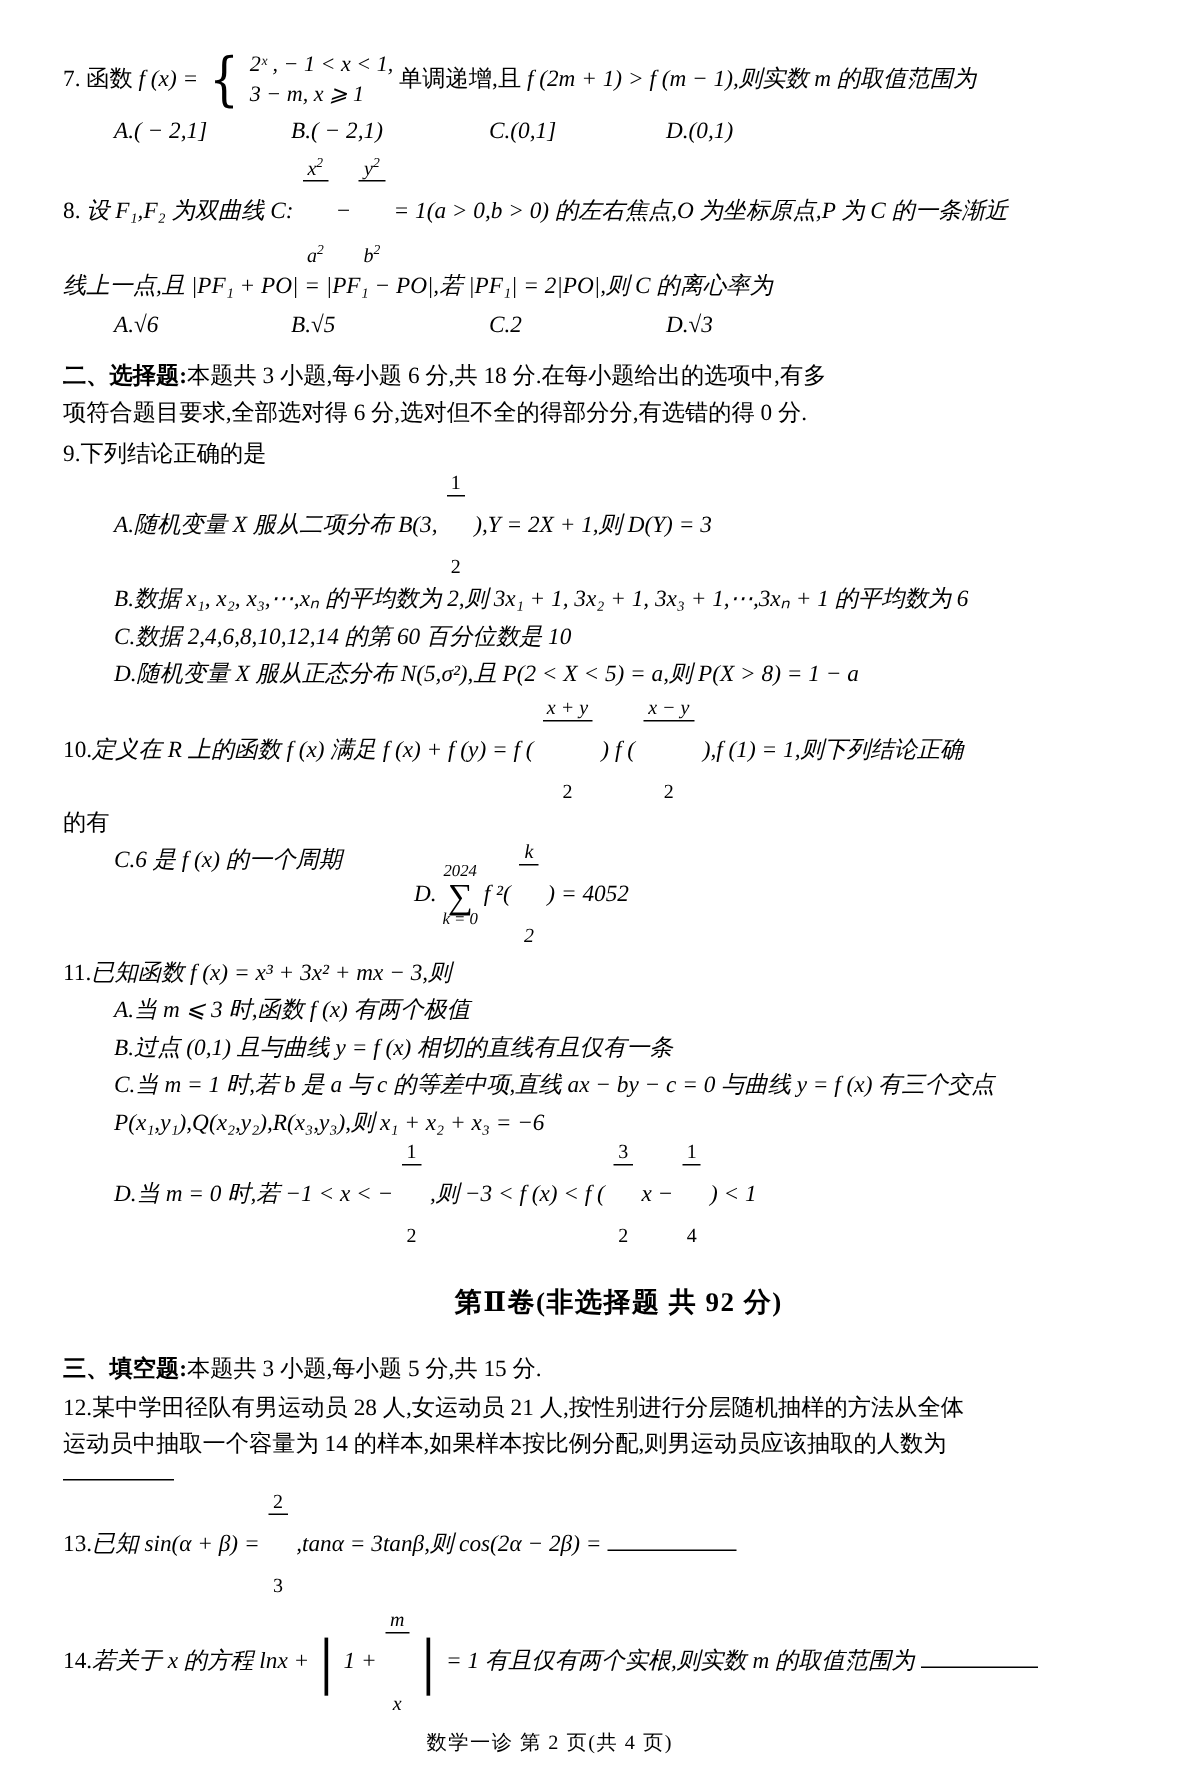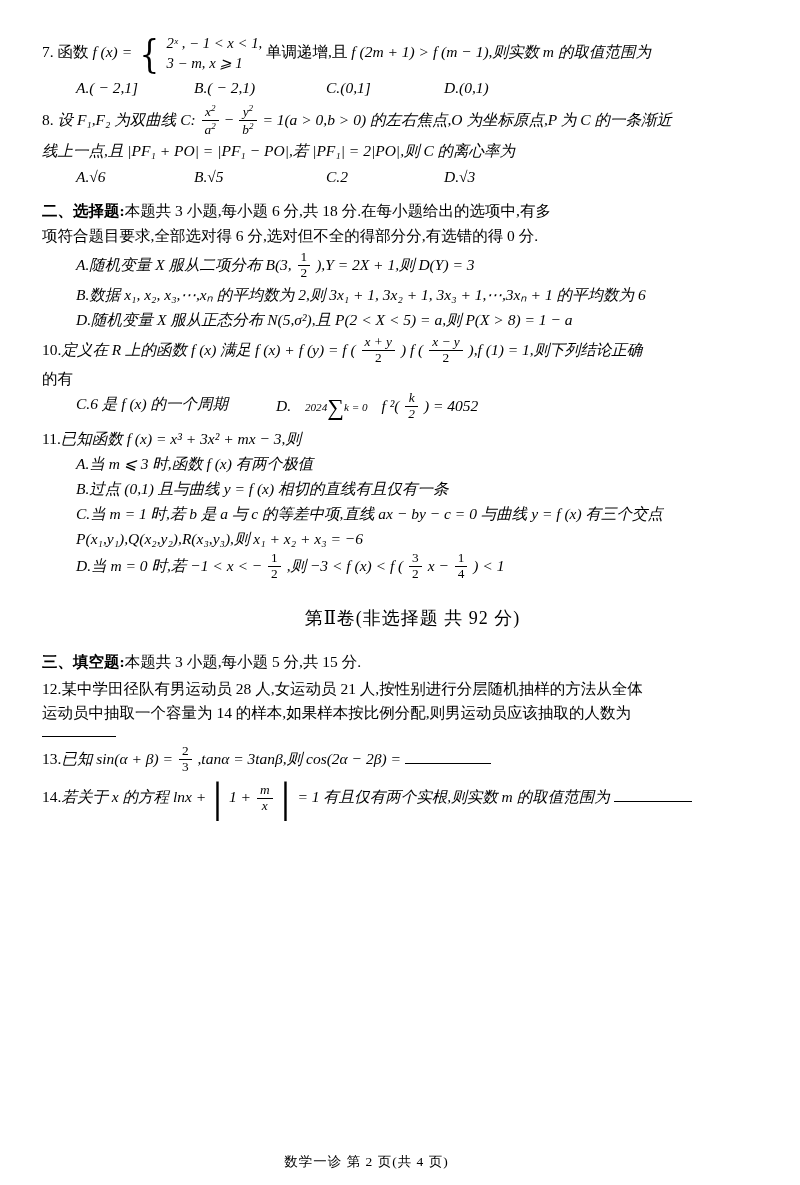--- a/index.html
+++ b/index.html
@@ -52,21 +52,21 @@
   .sub2 .c1 { width: 200px; }
   em, .it { font-style: italic; font-family: "Liberation Serif", serif; }
   .bold { font-weight: bold; }
   .sec-head {
     margin: 10px 0 2px 0;
     line-height: 1.6;
   }
   .sec-head .bold { font-weight: bold; text-align: right; }
   .center {
     text-align: center;
-    font-weight: normal;
+    font-weight: bold;
     font-size: 18px;
     margin: 22px 0 18px 0;
     letter-spacing: 1px;
   }
   .footer {
     position: absolute;
     bottom: 12px;
     left: 0;
     width: 733px;
     text-align: center;
@@ -78,20 +78,21 @@
   .frac {
     display: inline-flex;
     flex-direction: column;
     vertical-align: middle;
     text-align: center;
     font-size: 0.86em;
     line-height: 1.12;
     margin: 0 2px;
     position: relative;
     top: -0.05em;
+    gap: 40px;
   }
   .frac .num { padding: 0 3px; border-bottom: 1px solid #000; }
   .frac .den { padding: 0 3px; }
   sup { font-size: 0.68em; vertical-align: super; }
   .brace {
     display: inline-flex;
     align-items: center;
     vertical-align: middle;
     margin: 0 1px;
   }
@@ -104,25 +105,26 @@
   }
   .cases {
     display: inline-flex;
     flex-direction: column;
     font-size: 0.95em;
     line-height: 1.35;
     vertical-align: middle;
   }
   .sum {
     display: inline-flex;
+    flex-direction: column;
     align-items: center;
     vertical-align: middle;
     font-size: 0.72em;
     line-height: 1.0;
-    margin: 0 10px;
+    margin: 0 0;
     position: relative;
     top: 0.05em;
   }
   .sum .big { font-size: 2.1em; line-height: 0.88; }
   .blank-m {
     display: inline-block;
     border-bottom: 1px solid #000;
     width: 86px;
     height: 0.95em;
   }
@@ -191,29 +193,33 @@
       <span class="opt-d it">D.√3</span>
     </div>
   </div>
 
   <div class="sec-head">
     <span class="bold">二、选择题:</span><span>本题共 3 小题,每小题 6 分,共 18 分.在每小题给出的选项中,有多</span><br>
     <span>项符合题目要求,全部选对得 6 分,选对但不全的得部分分,有选错的得 0 分.</span>
   </div>
 
   <div class="q">
+    <span class="line">
+      <span>9.</span><span>下列结论正确的是</span>
+    </span>
     <div class="sub">
       <span class="it">A.随机变量 X 服从二项分布 B(3,</span>
       <span class="frac">
         <span class="num">1</span>
           <span class="den">2</span>
       </span>
       <span class="it">),Y = 2X + 1,则 D(Y) = 3</span>
     </div>
     <div class="sub it">B.数据 x₁, x₂, x₃,⋯,xₙ 的平均数为 2,则 3x₁ + 1, 3x₂ + 1, 3x₃ + 1,⋯,3xₙ + 1 的平均数为 6</div>
+    <div class="sub it">C.数据 2,4,6,8,10,12,14 的第 60 百分位数是 10</div>
     <div class="sub it">D.随机变量 X 服从正态分布 N(5,σ²),且 P(2 &lt; X &lt; 5) = a,则 P(X &gt; 8) = 1 − a</div>
   </div>
 
   <div class="q">
     <span class="line">
       <span>10.</span><span class="it">定义在 R 上的函数 f (x) 满足 f (x) + f (y) = f (</span>
       <span class="frac">
         <span class="num it">x + y</span>
           <span class="den">2</span>
       </span>

